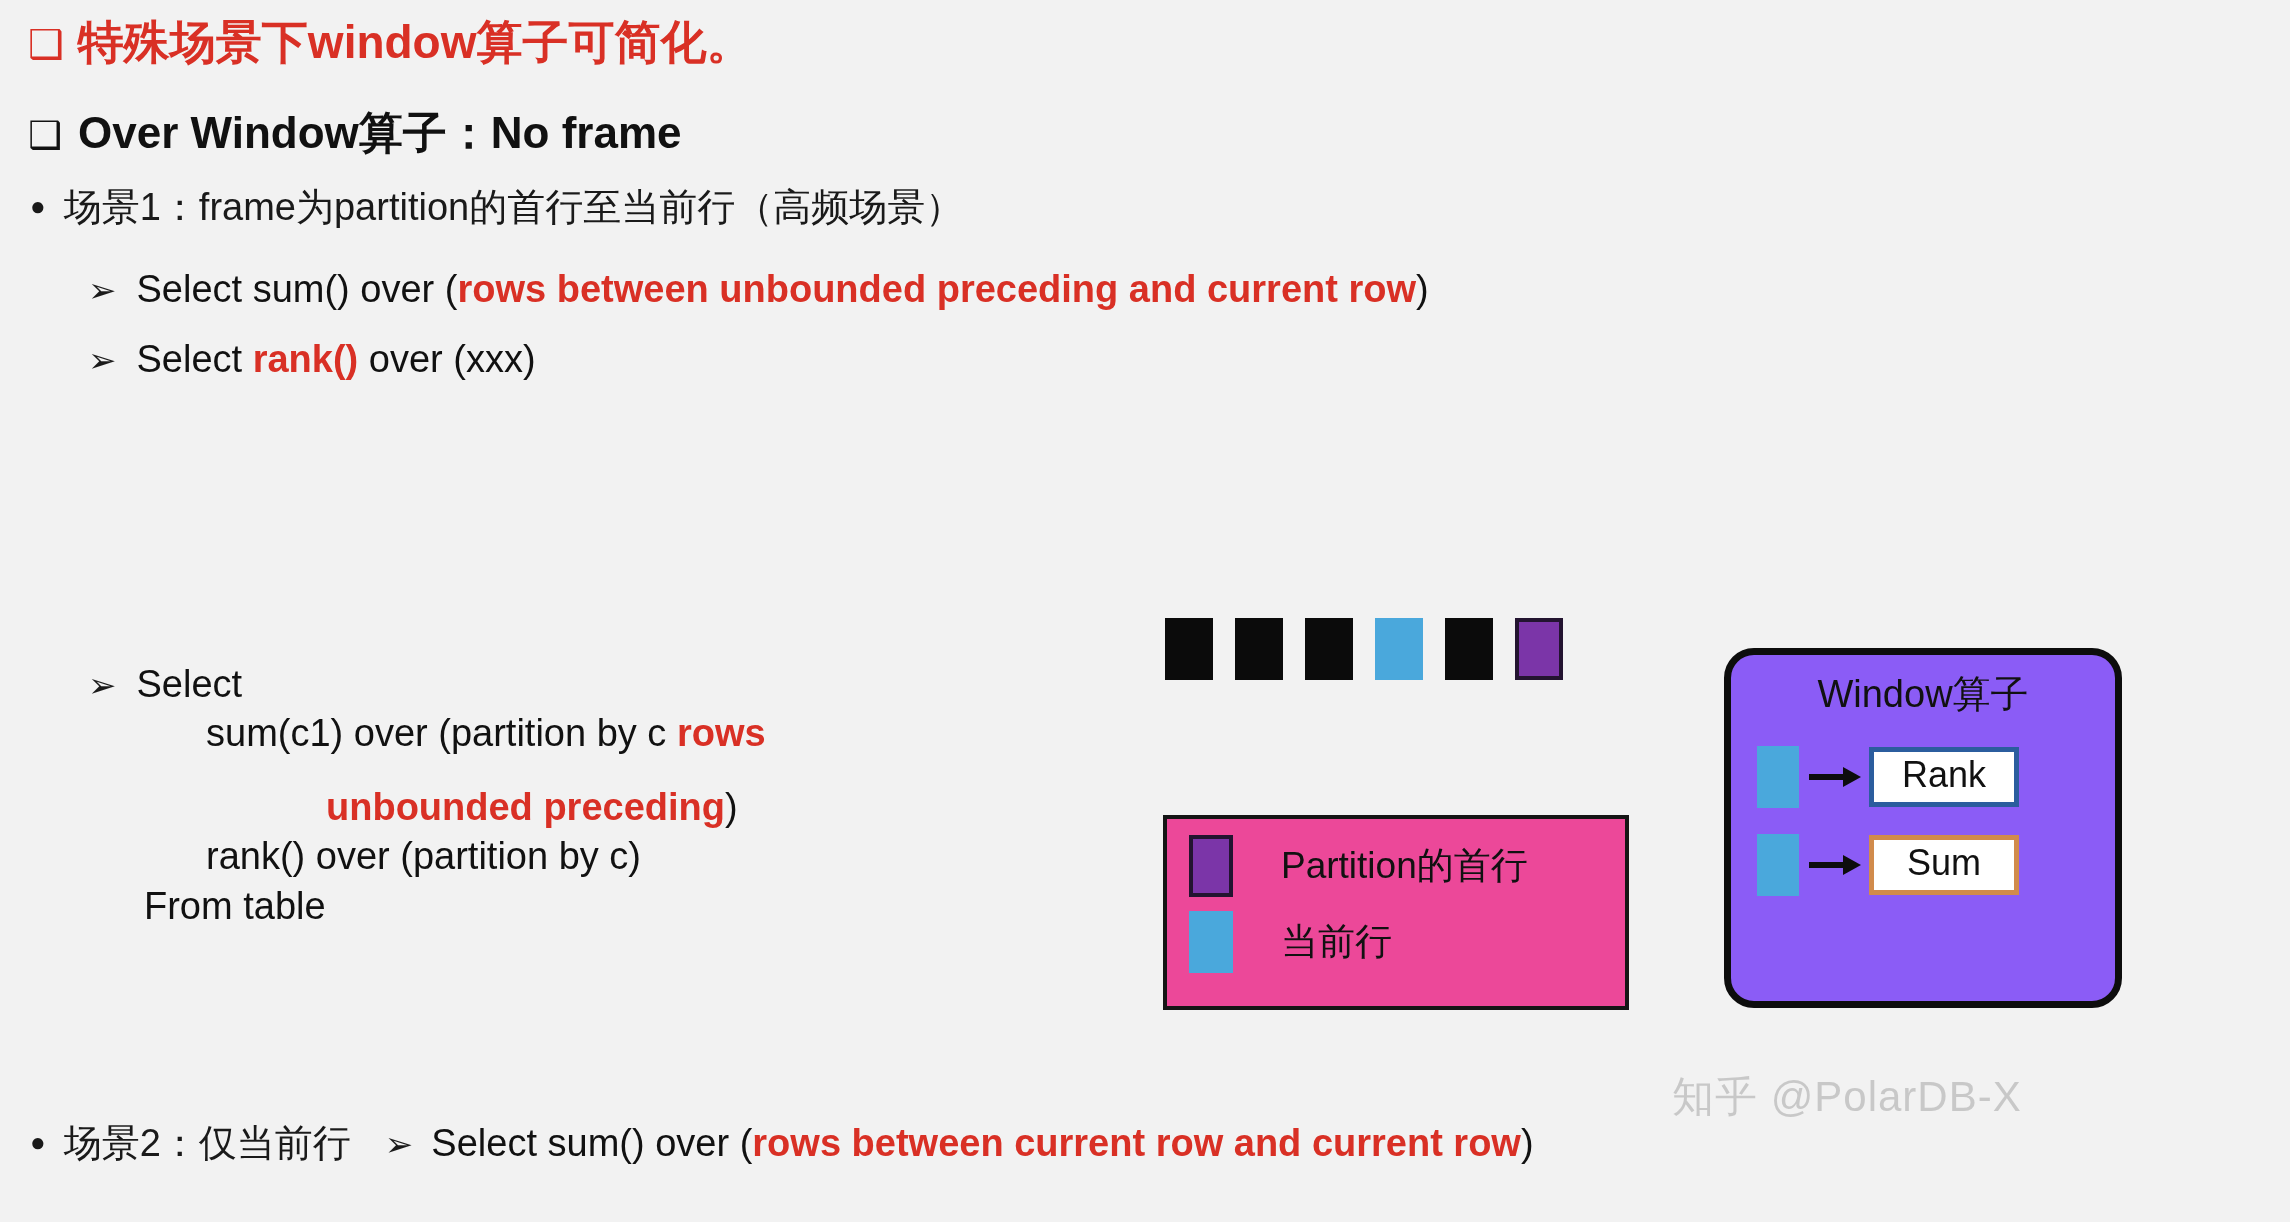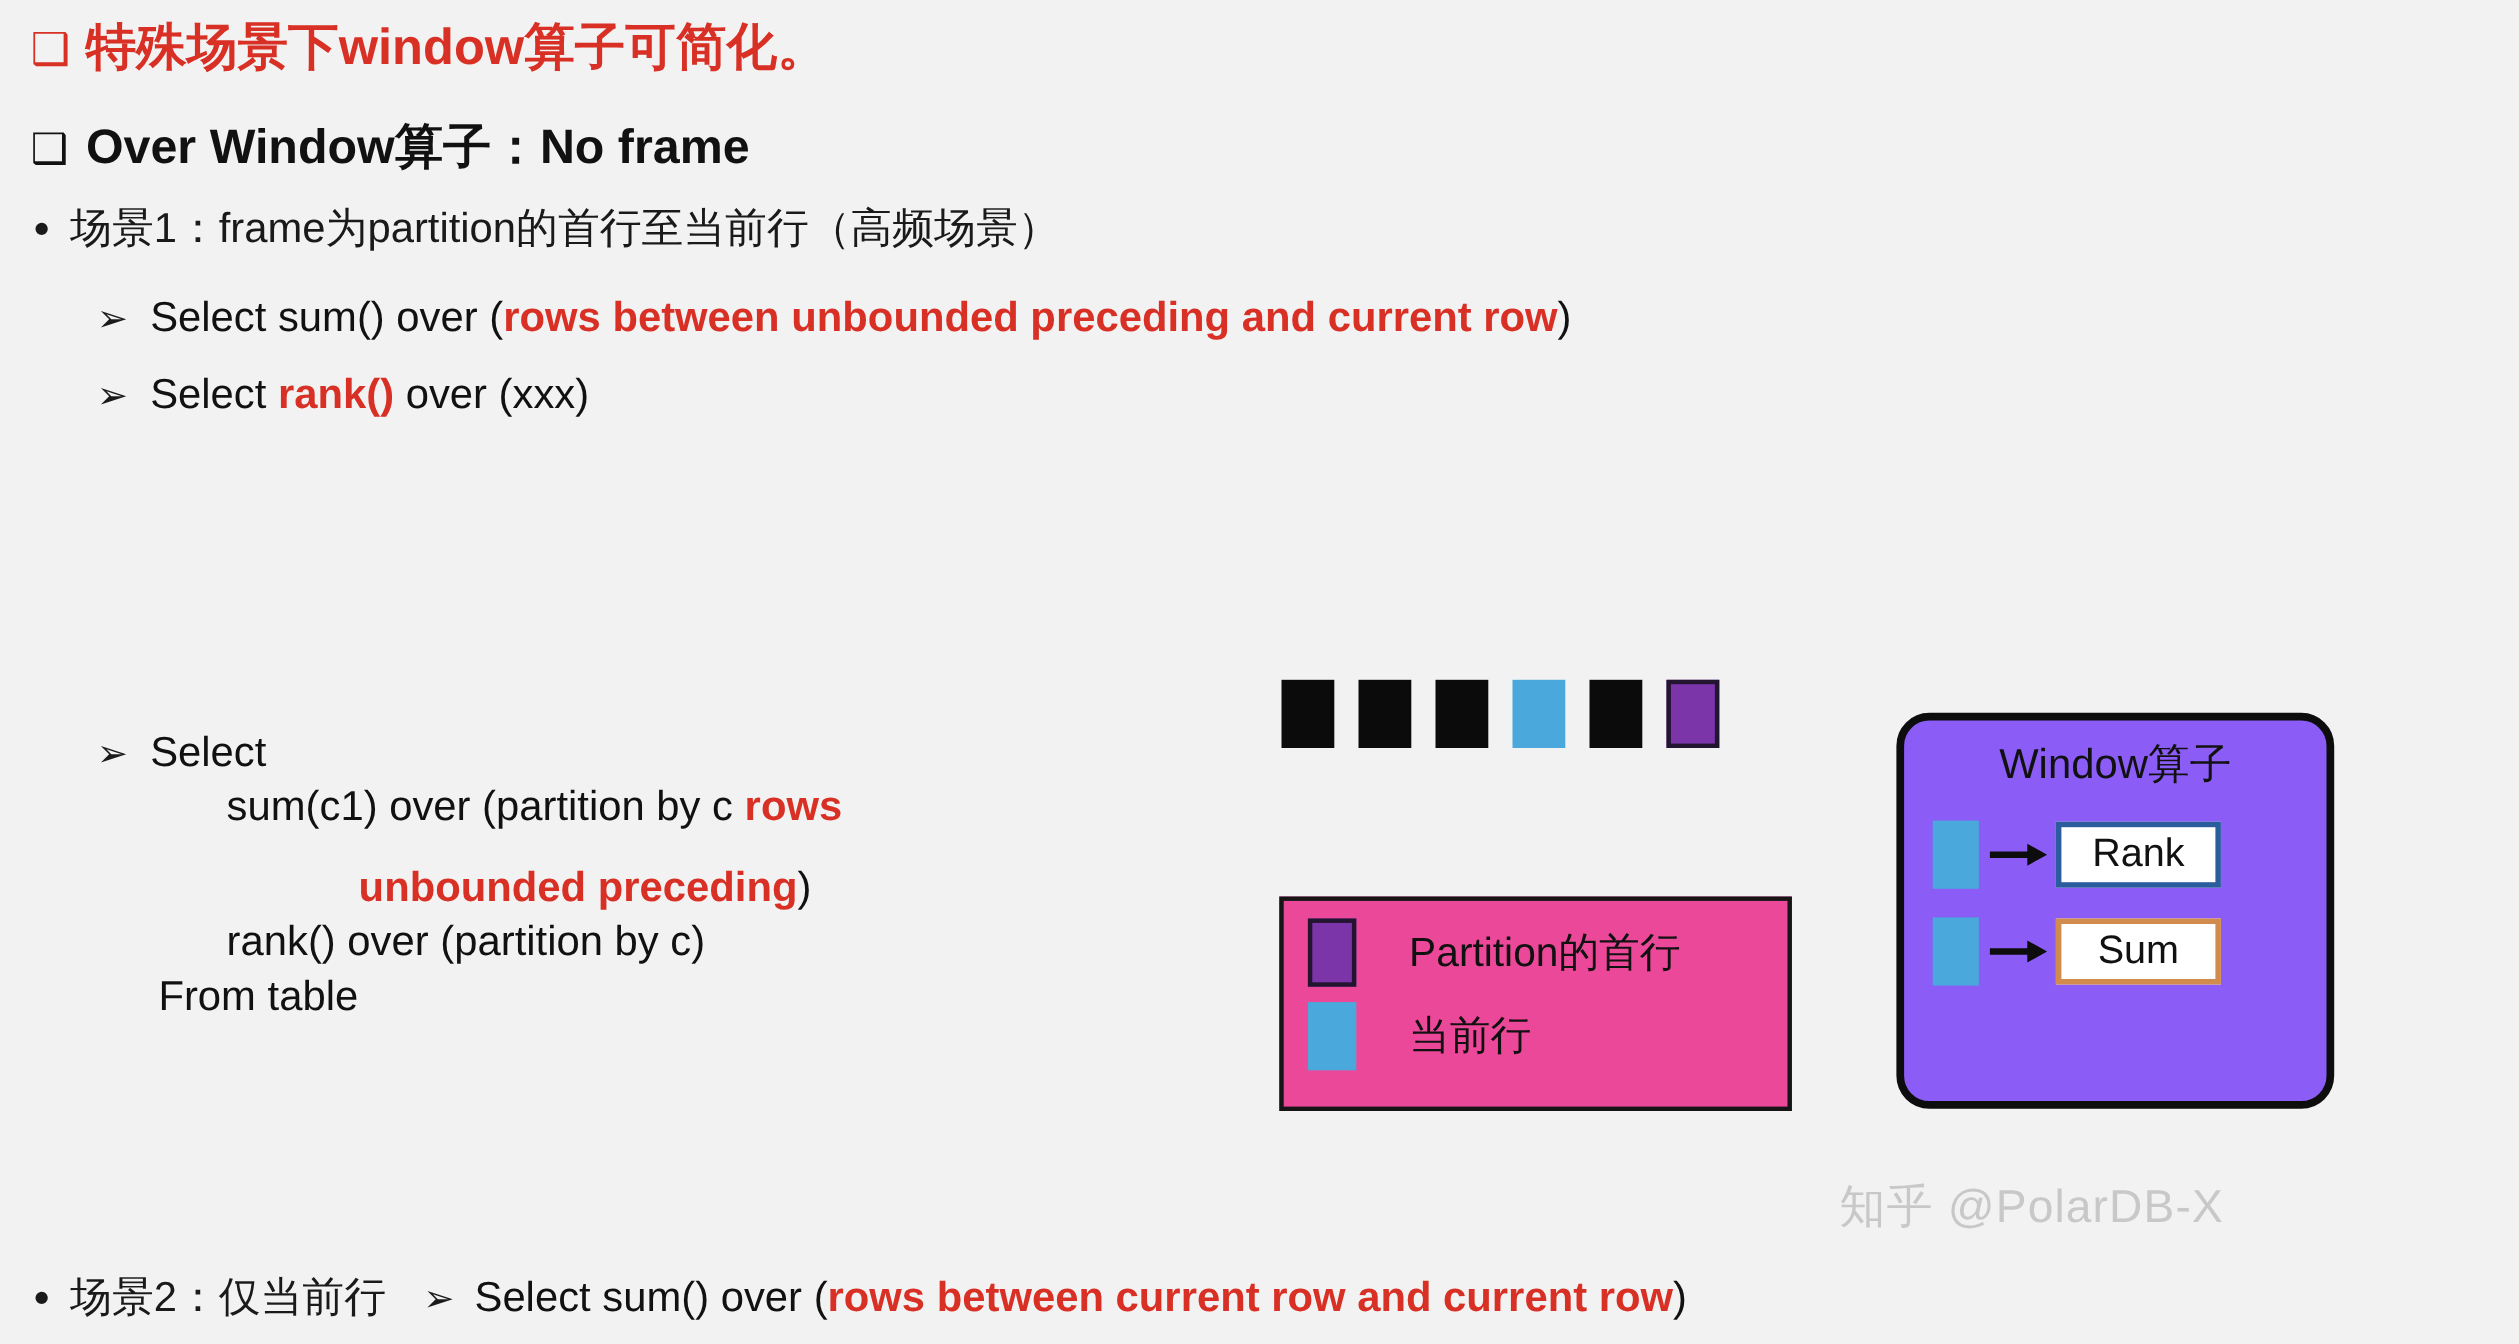--- a/index.html
+++ b/index.html
@@ -150,21 +150,20 @@
   .wb-op.rank { border: 5px solid #2b5d9e; }
   .wb-op.sum  { border: 5px solid #d18b4c; }
 
   
   #bottom-line {
     position: absolute;
     left: 30px; top: 1118px;
     font-size: 38px;
     color:#1a1a1a;
     white-space: nowrap;
-    margin-top: 36px;
   }
   #bottom-line .dot { font-size: 26px; margin-right: 18px; position: relative; top:-5px; }
   #bottom-line .arrow { font-size: 34px; margin: 0 18px 0 34px; font-family:"DejaVu Sans", sans-serif; }
 
   
   #watermark {
     position: absolute;
     left: 1672px; top: 1069px;
     font-size: 42px;
     color: rgba(120,120,120,0.34);

